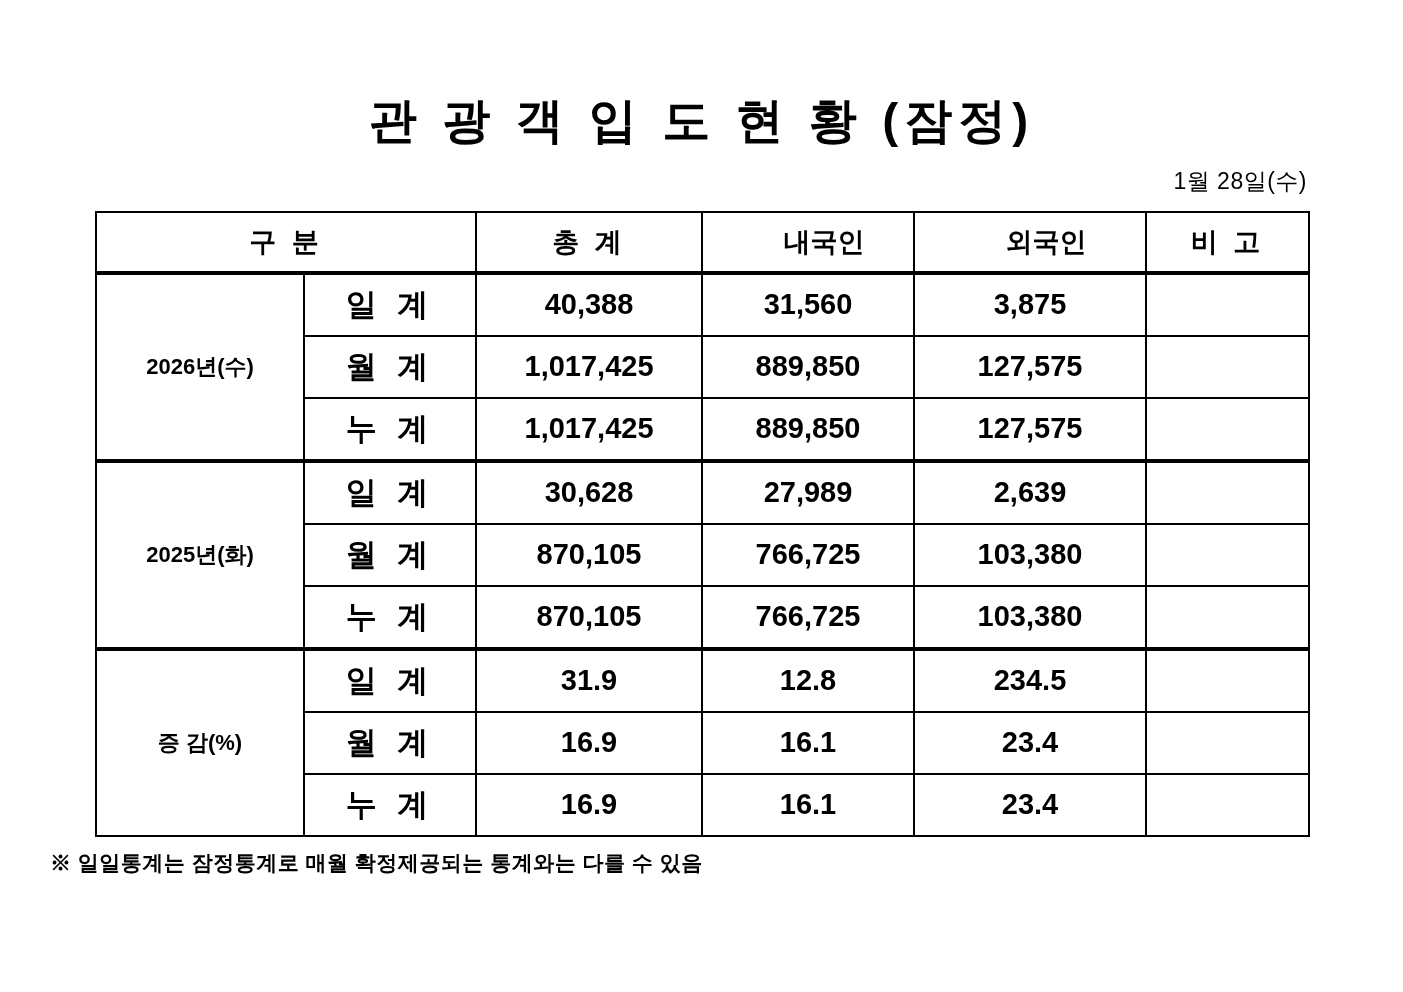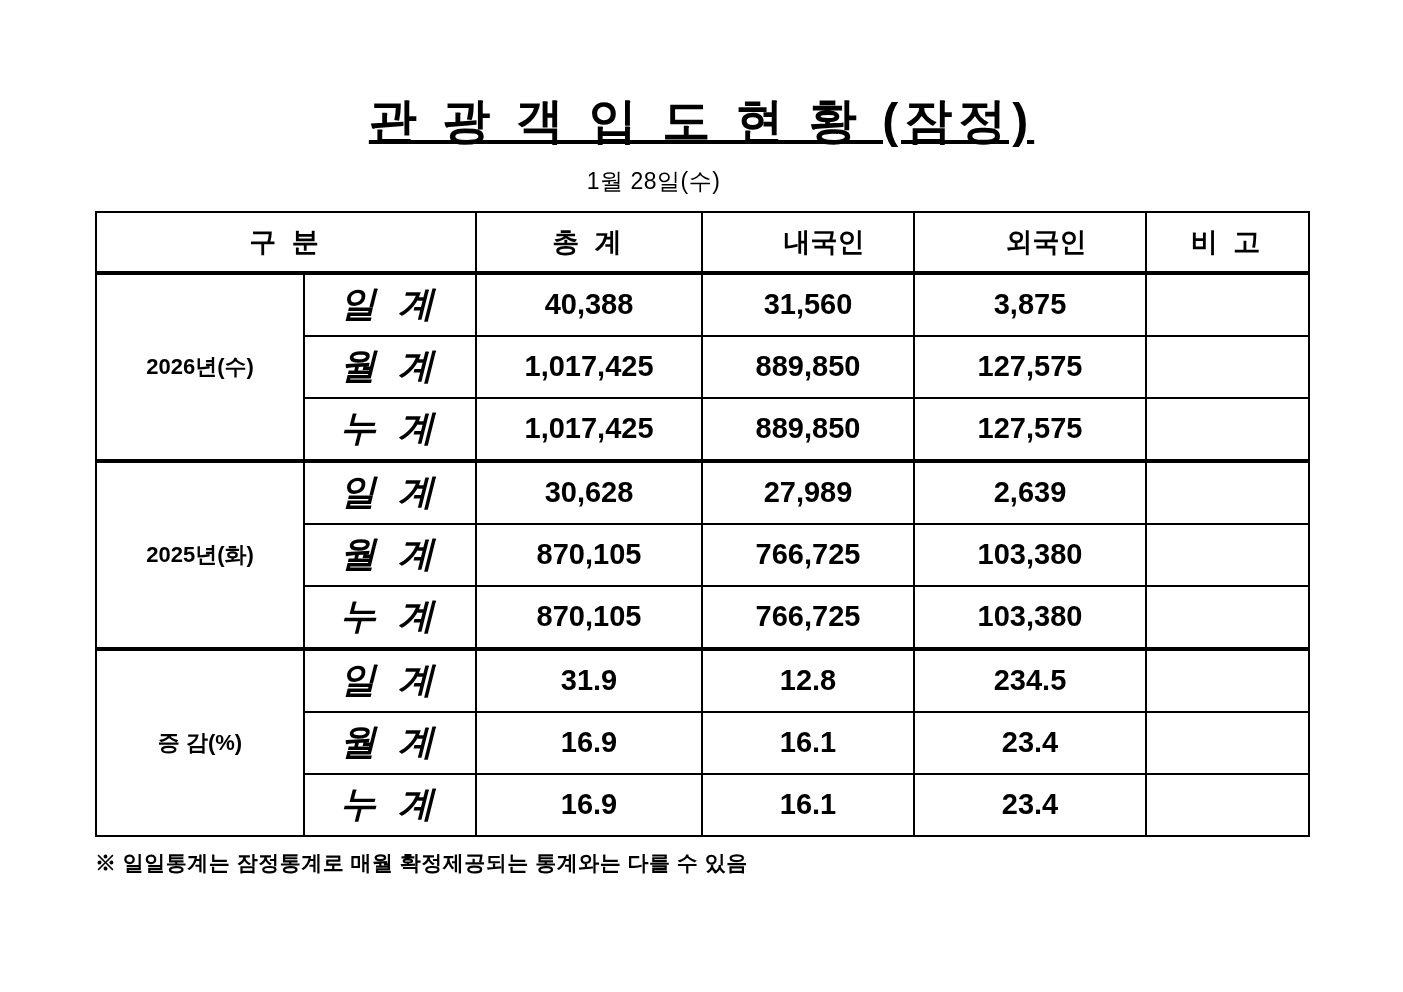--- a/index.html
+++ b/index.html
@@ -22,24 +22,23 @@
     box-sizing: border-box;
   }
   .title {
     text-align: center;
     font-size: 48px;
     font-weight: bold;
     letter-spacing: 6px;
     margin-top: 95px;
     line-height: 1.1;
     white-space: nowrap;
-    text-decoration: underline;
   }
   .date-line {
-    text-align: center;
+    text-align: right;
     font-size: 23px;
     font-weight: normal;
     margin-top: 18px;
     padding-right: 96px;
     letter-spacing: 0.5px;
   }
   .table-wrap {
     margin-top: 14px;
     padding-left: 95px;
     padding-right: 95px;
@@ -66,39 +65,38 @@
   .hdr td.nospace {
     letter-spacing: 0px;
     padding-left: 32px;
   }
   .grp {
     font-size: 22px;
     font-weight: normal;
     letter-spacing: 0px;
   }
   .sub {
-    font-size: 36px;
+    font-size: 31px;
     font-weight: normal;
     letter-spacing: 6px;
     padding-left: 6px;
-    font-style: italic;
   }
   .num {
     font-size: 29px;
     font-weight: bold;
   }
   .body-row td {
     height: 60px;
   }
   .thick-top {
     border-top-width: 4px !important;
   }
   .note {
     margin-top: 12px;
-    padding-left: 95px;
+    padding-left: 50px;
     font-size: 21px;
     font-weight: bold;
     letter-spacing: 0.5px;
   }
   col.c-grp { width: 208px; }
   col.c-sub { width: 172px; }
   col.c-v1  { width: 226px; }
   col.c-v2  { width: 212px; }
   col.c-v3  { width: 232px; }
   col.c-rm  { width: 163px; }

